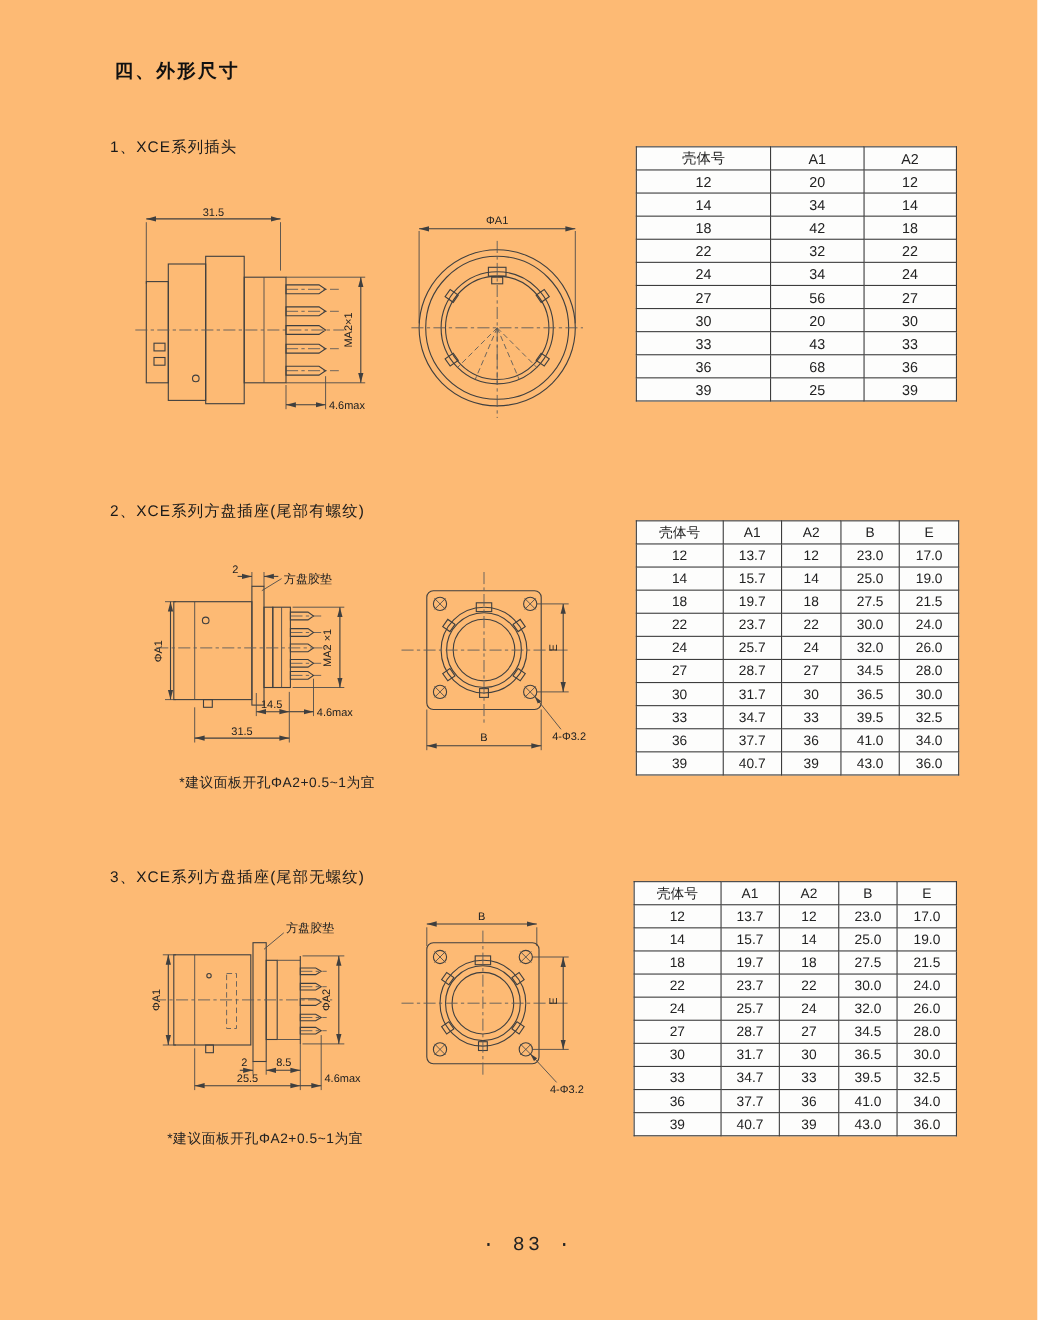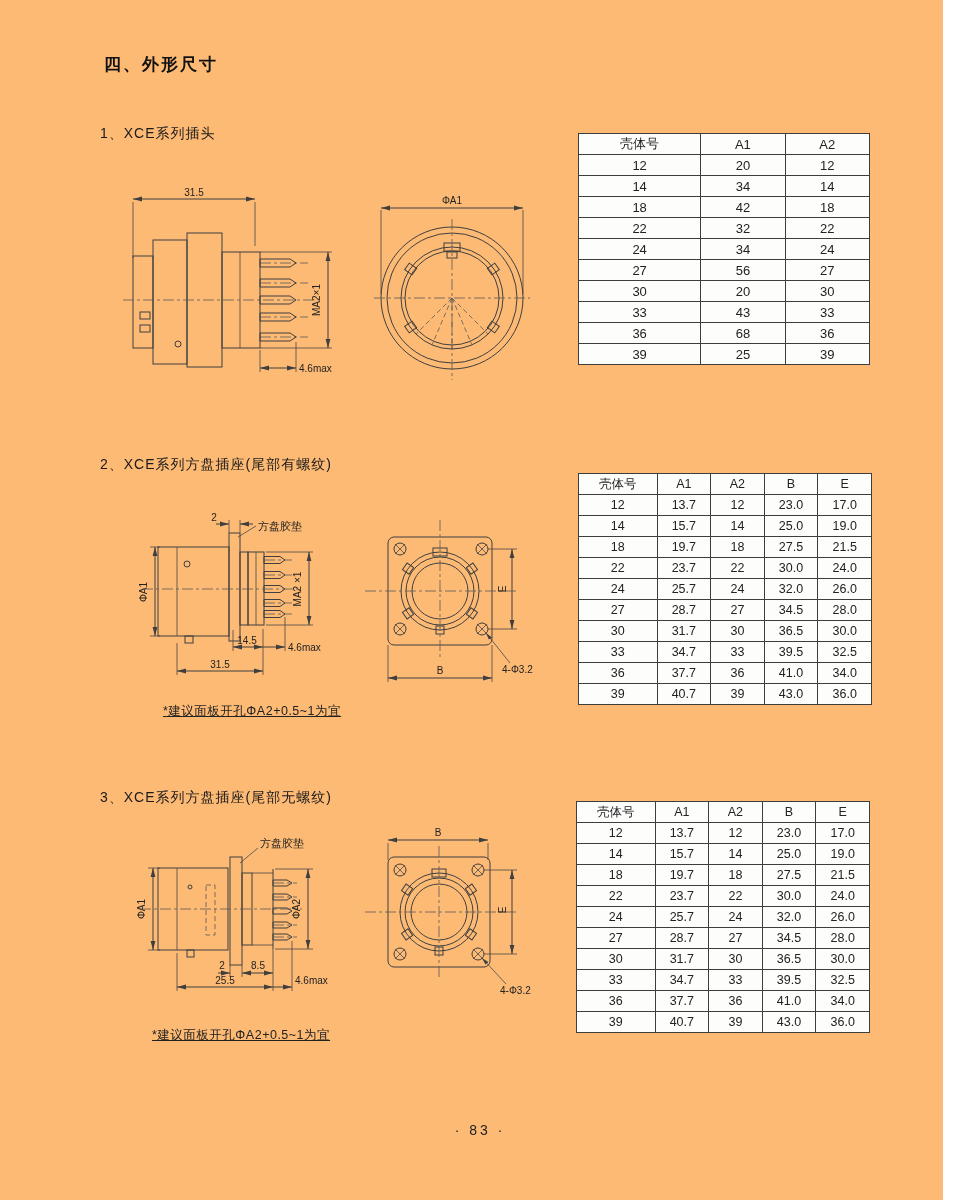--- a/index.html
+++ b/index.html
@@ -2,22 +2,22 @@
 <html><head>
 <meta charset="utf-8">
 <style>
   * { margin:0; padding:0; box-sizing:border-box; }
   html,body { background:#ffffff; }
   body { font-family:"Liberation Sans","DejaVu Sans",sans-serif; }
   .page { position:relative; width:943px; height:1200px; background:#fdba74; overflow:hidden; color:#1c1c1c; }
   .abs { position:absolute; }
   .doc-title { font-size:17px; font-weight:bold; letter-spacing:2px; color:#111; }
   .sec-heading { font-size:14px; letter-spacing:1px; color:#1a1a1a; }
-  .note { font-size:12.5px; letter-spacing:0.5px; color:#222;text-decoration:underline; }
-  .pagenum { width:960px; text-align:center; font-size:14px; letter-spacing:3px; color:#222; }
+  .note { font-size:12.5px; letter-spacing:0.5px; color:#222; }
+  .pagenum { width:960px; text-align:center; font-size:18px; letter-spacing:3px; color:#222;font-family:Liberation Mono, monospace; }
 
   table.dim-table { border-collapse:collapse; table-layout:fixed; background:#fdfdfc; }
   table.dim-table th, table.dim-table td {
     border:1px solid #3d3d3d; text-align:center; vertical-align:middle;
     font-weight:normal; color:#222; height:21px; padding:0 2px;
   }
   table.t1 { width:292px; }
   table.t1 th, table.t1 td { font-size:13px; }
   table.t5 { width:294px; }
   table.t5 th, table.t5 td { font-size:12.5px; }

